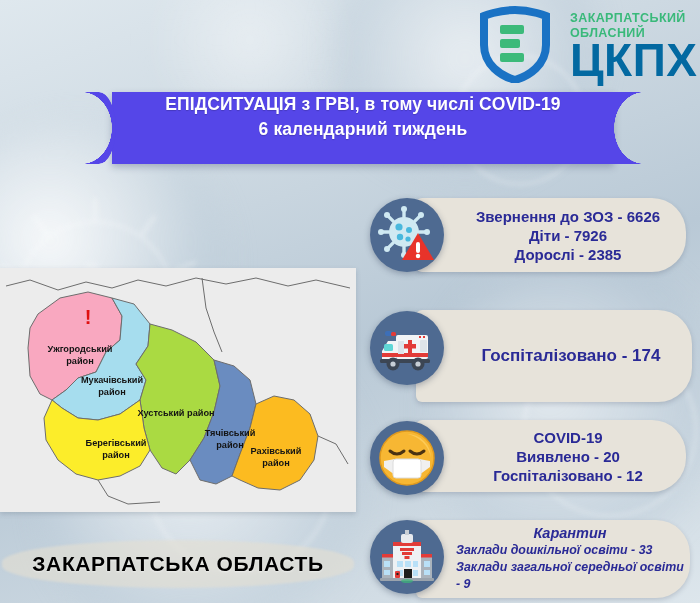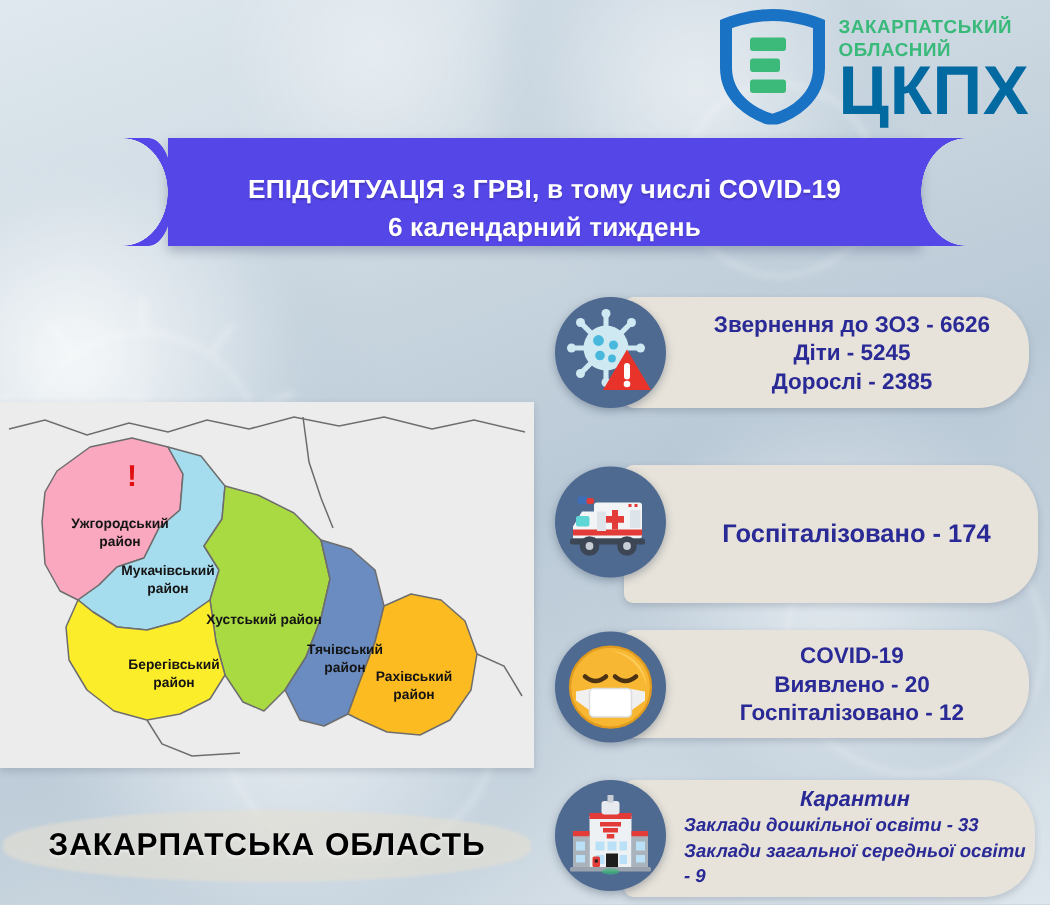--- a/index.html
+++ b/index.html
@@ -24,31 +24,31 @@
   .b3 { left:330px; top:-90px; width:270px; height:270px;
         background:radial-gradient(circle at 50% 55%, rgba(255,255,255,.55), rgba(178,196,211,.3) 60%, rgba(178,196,211,0) 75%); }
   .b4 { left:430px; top:250px; width:300px; height:320px;
         background:radial-gradient(circle at 40% 45%, rgba(255,255,255,.5), rgba(176,194,210,.32) 58%, rgba(176,194,210,0) 74%); }
   .b5 { left:150px; top:-60px; width:200px; height:200px;
         background:radial-gradient(circle at 50% 50%, rgba(255,255,255,.45), rgba(180,198,213,0) 72%); }
 
   
   .logo { position:absolute; left:476px; top:2px; width:222px; height:84px; display:flex; align-items:center; }
   .logo-mark { width:78px; height:78px; flex:0 0 78px; position:relative; }
-  .logo-text { margin-left:5px; }
+  .logo-text { margin-left:16px; }
   .logo-line1, .logo-line2 {
     color:#39b97a; font-weight:bold; font-size:12.5px; letter-spacing:.4px; line-height:15px;
   }
   .logo-abbr { color:#0369a1; font-weight:bold; font-size:46px; letter-spacing:.5px; line-height:36px; margin-top:1px; }
 
   
   .ribbon {
     position:absolute; left:112px; top:92px; width:502px; height:72px;
     background:#5546e8; color:#fff;
-    display:flex; flex-direction:column; align-items:center; justify-content:flex-end;
+    display:flex; flex-direction:column; align-items:center; justify-content:flex-start;
     box-shadow:0 3px 7px rgba(40,50,90,.28);
   }
   .ribbon-line { font-weight:bold; font-size:17.5px; letter-spacing:.1px; line-height:25px; text-align:center;
                  text-shadow:0 1px 1px rgba(0,0,0,.18); }
   .notch {
     position:absolute; top:0; width:34px; height:72px; background:#5546e8;
   }
   .notch-l { left:-30px; border-radius:0 50% 50% 0 / 0 50% 50% 0;
              -webkit-mask:radial-gradient(30px 36px at 0 50%, transparent 99%, #000 100%);
              mask:radial-gradient(30px 36px at 0 50%, transparent 99%, #000 100%); }
@@ -206,21 +206,21 @@
 
 <div class="region-caption">
   <div class="plate"></div>
   <span>ЗАКАРПАТСЬКА ОБЛАСТЬ</span>
 </div>
 
 <div class="card" id="card-1">
   <div class="pill">
     <div class="txt">
       <div>Звернення до ЗОЗ -  6626</div>
-      <div>Діти -   5245</div>
+      <div>Діти -   7926</div>
       <div>Дорослі -   2385</div>
     </div>
   </div>
   <div class="icon-circle">
     <svg viewBox="0 0 58 58">
       <g fill="#cfe9f2">
         <circle cx="26" cy="26" r="15"></circle>
         <g stroke="#cfe9f2" stroke-width="3.4" stroke-linecap="round">
           <line x1="26" y1="11" x2="26" y2="4"></line>
             <line x1="36.6" y1="15.4" x2="41.6" y2="10.4"></line>

